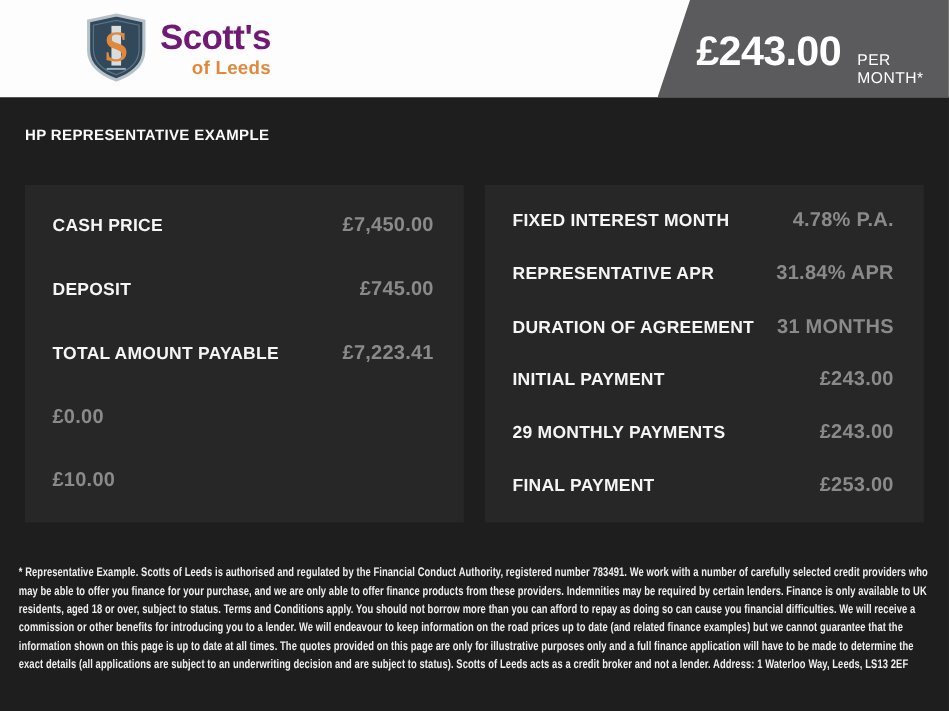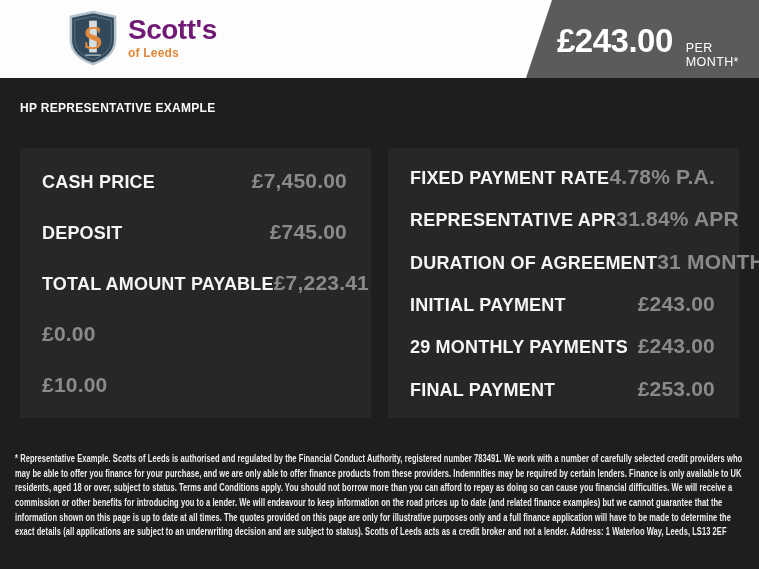--- a/index.html
+++ b/index.html
@@ -31,24 +31,24 @@
   .brand-shield { display: block; }
   .brand-text { margin-left: 10px; padding-top: 7px; }
   .brand-name {
     font-size: 28px;
     font-weight: bold;
     color: #701a75;
     letter-spacing: -0.5px;
     line-height: 1;
   }
   .brand-sub {
-    font-size: 12px;
+    font-size: 15px;
     font-weight: bold;
     color: #e0883c;
-    text-align: left;
+    text-align: right;
     margin-top: 2px;
     letter-spacing: 0.2px;
   }
 
   .price-ribbon {
     position: absolute;
     top: 0; right: 0;
     width: 233px; height: 78px;
     background: #5b5b5d;
     clip-path: polygon(26px 0, 100% 0, 100% 100%, 0 100%);
@@ -102,29 +102,29 @@
     flex-direction: column;
     justify-content: space-around;
     padding: 8px 24px 8px 22px;
   }
   .row {
     display: flex;
     justify-content: space-between;
     align-items: baseline;
   }
   .row-label {
-    font-size: 18px;
+    font-size: 14px;
     font-weight: bold;
     color: #f5f5f5;
     letter-spacing: 0.2px;
     white-space: nowrap;
     text-align: center;
   }
   .row-value {
-    font-size: 21px;
+    font-size: 16px;
     font-weight: bold;
     color: #8a8a8a;
     letter-spacing: 0.2px;
     white-space: nowrap;
   }
 
   .disclaimer {
     position: absolute;
     top: 374px; left: 15px;
     width: 970px;
@@ -184,21 +184,21 @@
         <div class="row">
           <span class="row-value">£0.00</span>
         </div>
         <div class="row">
           <span class="row-value">£10.00</span>
         </div>
       </div>
 
       <div class="panel">
         <div class="row">
-          <span class="row-label">FIXED PAYMENT RATE</span>
+          <span class="row-label">FIXED INTEREST MONTH</span>
           <span class="row-value">4.78% P.A.</span>
         </div>
         <div class="row">
           <span class="row-label">REPRESENTATIVE APR</span>
           <span class="row-value">31.84% APR</span>
         </div>
         <div class="row">
           <span class="row-label">DURATION OF AGREEMENT</span>
           <span class="row-value">31 MONTHS</span>
         </div>

